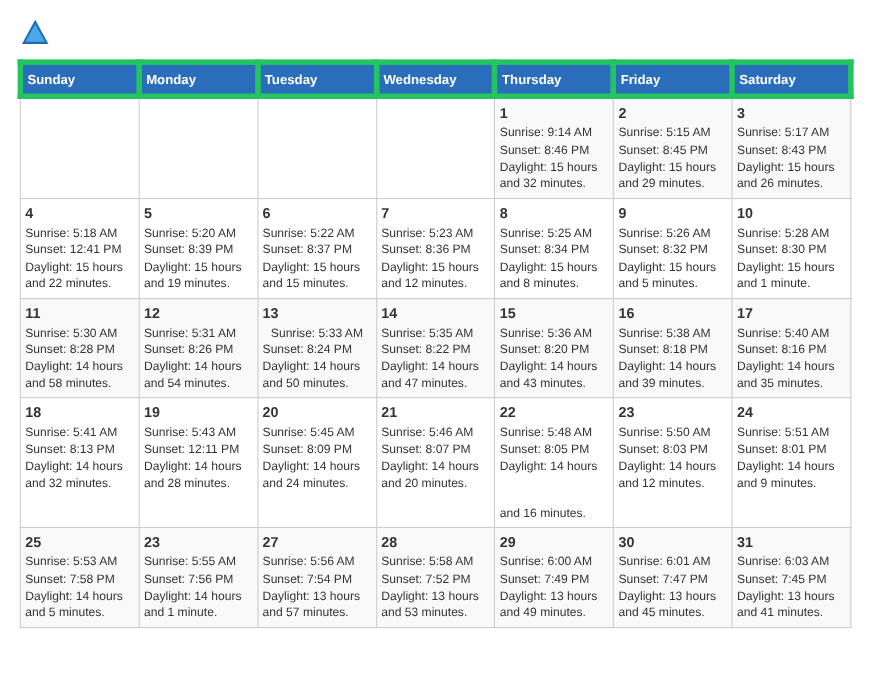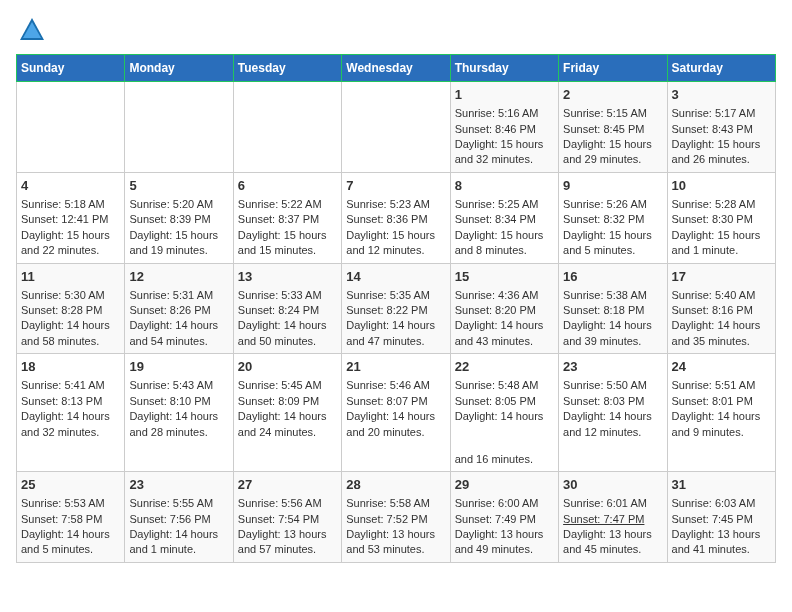--- a/index.html
+++ b/index.html
@@ -60,21 +60,21 @@
     }
     thead tr {
       background-color: #2a6ebb;
       color: #fff;
     }
     thead th {
       padding: 6px 4px;
       text-align: left;
       font-size: 12px;
       font-weight: bold;
-      border: 1px solid #22c55e;
+      border: 5px solid #22c55e;
     }
     tbody tr {
       vertical-align: top;
     }
     tbody td {
       border: 1px solid #ccc;
       padding: 4px 4px;
       height: 90px;
       vertical-align: top;
       color: #333;
@@ -128,21 +128,21 @@
       </tr>
   </thead>
   <tbody>
   <tr>
         <td class="cell-empty"></td>
         <td class="cell-empty"></td>
         <td class="cell-empty"></td>
         <td class="cell-empty"></td>
         <td>
           <span class="day-num">1</span>
-          <span style="display: block;">Sunrise: 5:16 AM</span>
+          <span style="display: block;">Sunrise: 9:14 AM</span>
           <span style="display: block;">Sunset: 8:46 PM</span>
           <span style="display: block;">Daylight: 15 hours</span>
           <span style="display: block;">and 32 minutes.</span>
         </td>
         <td>
           <span class="day-num">2</span>
           <span style="display: block;">Sunrise: 5:15 AM</span>
           <span style="display: block;">Sunset: 8:45 PM</span>
           <span style="display: block;">Daylight: 15 hours</span>
           <span style="display: block;">and 29 minutes.</span>
@@ -216,35 +216,35 @@
         </td>
         <td>
           <span class="day-num">12</span>
           <span style="display: block;">Sunrise: 5:31 AM</span>
           <span style="display: block;">Sunset: 8:26 PM</span>
           <span style="display: block;">Daylight: 14 hours</span>
           <span style="display: block;">and 54 minutes.</span>
         </td>
         <td>
           <span class="day-num">13</span>
-          <span style="display: block;">Sunrise: 5:33 AM</span>
+          <span style="display: block; text-align: center;">Sunrise: 5:33 AM</span>
           <span style="display: block;">Sunset: 8:24 PM</span>
           <span style="display: block;">Daylight: 14 hours</span>
           <span style="display: block;">and 50 minutes.</span>
         </td>
         <td>
           <span class="day-num">14</span>
           <span style="display: block;">Sunrise: 5:35 AM</span>
           <span style="display: block;">Sunset: 8:22 PM</span>
           <span style="display: block;">Daylight: 14 hours</span>
           <span style="display: block;">and 47 minutes.</span>
         </td>
         <td>
           <span class="day-num">15</span>
-          <span style="display: block;">Sunrise: 4:36 AM</span>
+          <span style="display: block;">Sunrise: 5:36 AM</span>
           <span style="display: block;">Sunset: 8:20 PM</span>
           <span style="display: block;">Daylight: 14 hours</span>
           <span style="display: block;">and 43 minutes.</span>
         </td>
         <td>
           <span class="day-num">16</span>
           <span style="display: block;">Sunrise: 5:38 AM</span>
           <span style="display: block;">Sunset: 8:18 PM</span>
           <span style="display: block;">Daylight: 14 hours</span>
           <span style="display: block;">and 39 minutes.</span>
@@ -261,21 +261,21 @@
         <td>
           <span class="day-num">18</span>
           <span style="display: block;">Sunrise: 5:41 AM</span>
           <span style="display: block;">Sunset: 8:13 PM</span>
           <span style="display: block;">Daylight: 14 hours</span>
           <span style="display: block;">and 32 minutes.</span>
         </td>
         <td>
           <span class="day-num">19</span>
           <span style="display: block;">Sunrise: 5:43 AM</span>
-          <span style="display: block;">Sunset: 8:10 PM</span>
+          <span style="display: block;">Sunset: 12:11 PM</span>
           <span style="display: block;">Daylight: 14 hours</span>
           <span style="display: block;">and 28 minutes.</span>
         </td>
         <td>
           <span class="day-num">20</span>
           <span style="display: block;">Sunrise: 5:45 AM</span>
           <span style="display: block;">Sunset: 8:09 PM</span>
           <span style="display: block;">Daylight: 14 hours</span>
           <span style="display: block;">and 24 minutes.</span>
         </td>
@@ -340,21 +340,21 @@
         <td>
           <span class="day-num">29</span>
           <span style="display: block;">Sunrise: 6:00 AM</span>
           <span style="display: block;">Sunset: 7:49 PM</span>
           <span style="display: block;">Daylight: 13 hours</span>
           <span style="display: block;">and 49 minutes.</span>
         </td>
         <td>
           <span class="day-num">30</span>
           <span style="display: block;">Sunrise: 6:01 AM</span>
-          <span style="display: block; text-decoration: underline;">Sunset: 7:47 PM</span>
+          <span style="display: block;">Sunset: 7:47 PM</span>
           <span style="display: block;">Daylight: 13 hours</span>
           <span style="display: block;">and 45 minutes.</span>
         </td>
         <td>
           <span class="day-num">31</span>
           <span style="display: block;">Sunrise: 6:03 AM</span>
           <span style="display: block;">Sunset: 7:45 PM</span>
           <span style="display: block;">Daylight: 13 hours</span>
           <span style="display: block;">and 41 minutes.</span>
         </td>

